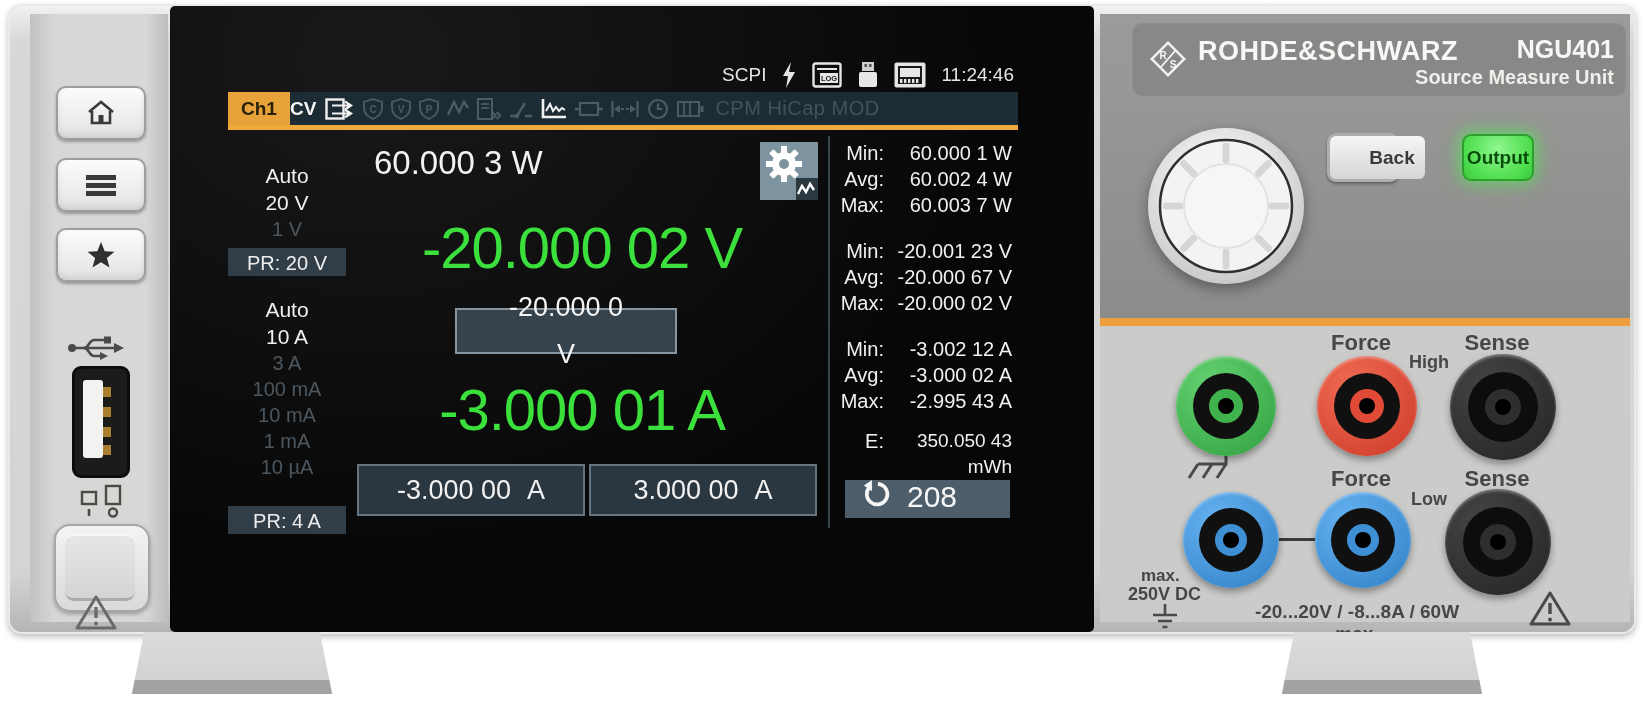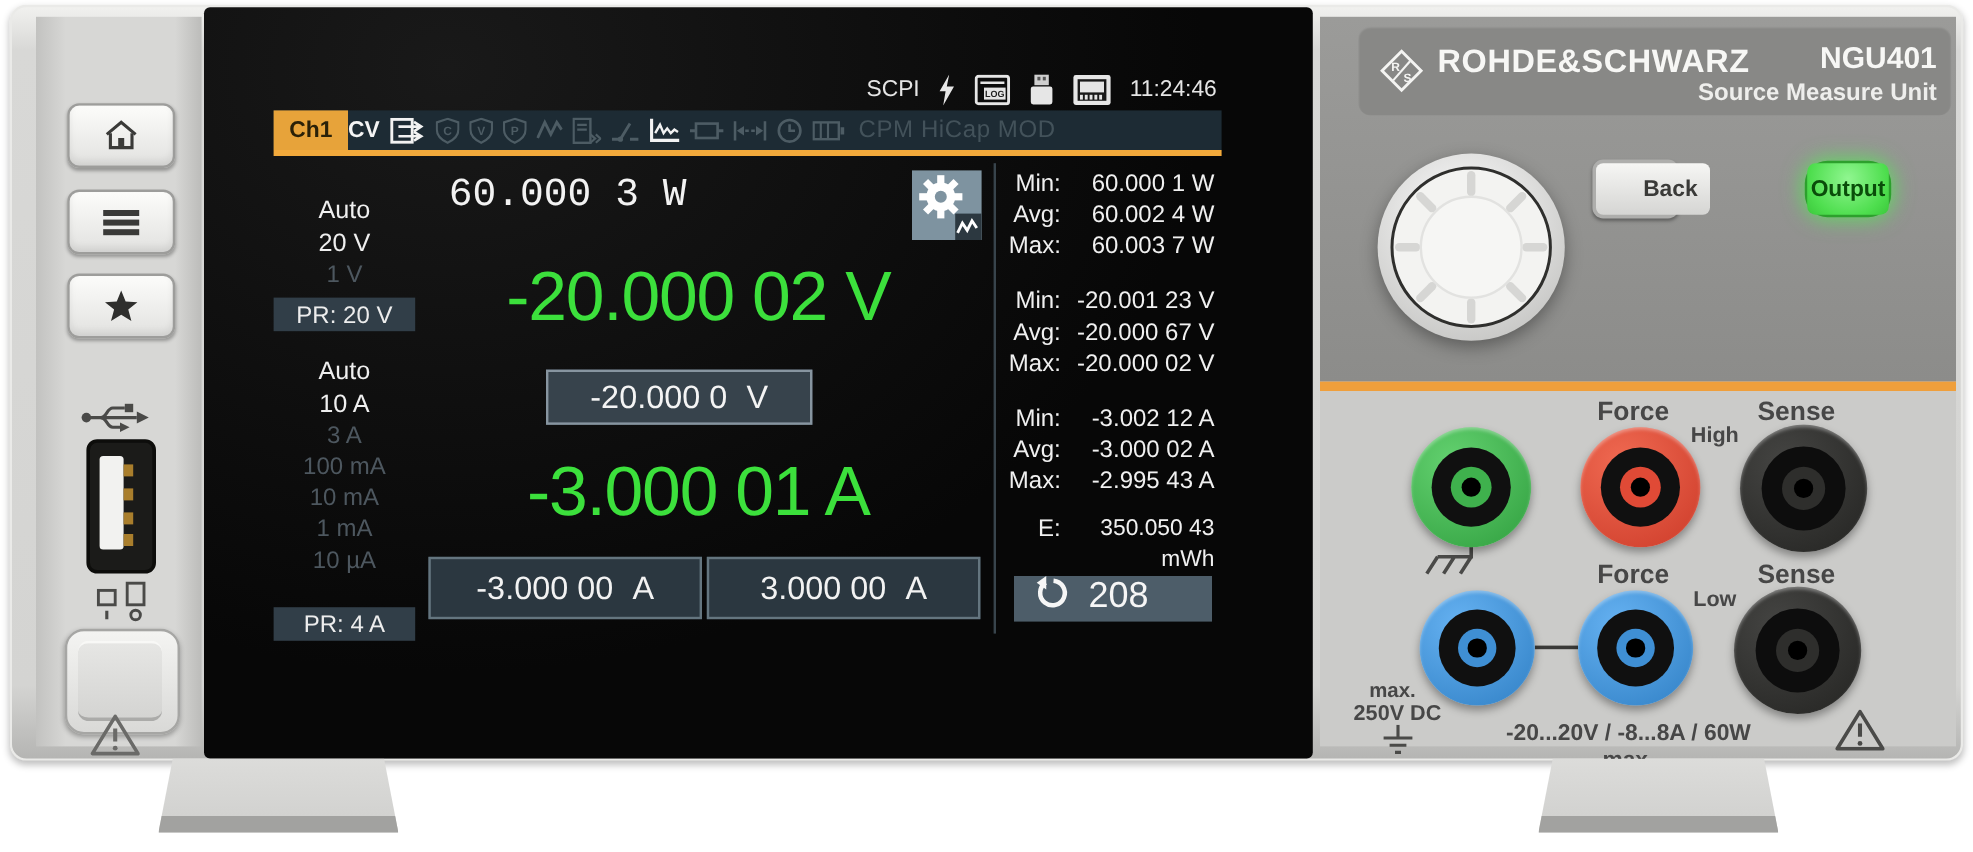--- a/index.html
+++ b/index.html
@@ -47,25 +47,25 @@
   .orange-line{position:absolute;top:67px;left:0;width:790px;height:5px;background:#f2a93b;}
   .content{position:absolute;top:72px;left:0;width:790px;height:404px;display:flex;}
 
   .ranges-col{width:118px;display:flex;flex-direction:column;text-align:center;color:#efefef;}
   .rl{font-size:21px;line-height:27px;}
   .rl.dim{color:#4d575f;font-size:20px;line-height:26px;}
   .pr-bar{height:28px;line-height:30px;background:#313e48;color:#ededed;font-size:20px;margin-top:6px;}
   .pr-bar.bottom{margin-top:auto;}
 
   .main-col{width:482px;position:relative;color:#f2f2f2;}
-  .power-reading{position:absolute;left:28px;top:14px;font-size:33px;font-family:Liberation Mono, monospace;}
+  .power-reading{position:absolute;left:28px;top:14px;font-size:33px;}
   .settings-btn{position:absolute;right:10px;top:12px;width:58px;height:58px;background:#7e93a0;cursor:pointer;}
   .green-val{position:absolute;width:100%;text-align:center;font-size:58px;letter-spacing:-1px;color:#3ce03c;padding-right:10px;box-sizing:border-box;}
   .set-box{position:absolute;display:flex;align-items:center;justify-content:center;gap:16px;
-    font-size:27px;color:#f4f4f4;box-sizing:border-box;}
+    font-size:27px;color:#f4f4f4;box-sizing:border-box;flex-direction:column;}
   .v-set{left:109px;top:178px;width:222px;height:46px;background:#37434c;border:2px solid #8795a0;}
   .limit-row{position:absolute;left:11px;top:334px;width:460px;display:flex;justify-content:space-between;}
   .limit-box{position:relative;width:228px;height:52px;background:#2b3740;border:2px solid #64757f;
     display:flex;align-items:center;justify-content:center;gap:16px;font-size:27px;box-sizing:border-box;}
 
   .divider{width:2px;background:#38444c;margin:6px 0;}
   .stats-col{width:188px;display:flex;flex-direction:column;color:#f0f0f0;font-size:20px;padding-top:10px;box-sizing:border-box;}
   .srow{display:flex;line-height:26px;}
   .sl{width:54px;text-align:right;}
   .sv{flex:1;text-align:right;padding-right:6px;}
@@ -80,22 +80,22 @@
   .logo-plate{position:absolute;left:1132px;top:22px;width:494px;height:74px;background:#888886;border-radius:10px;
     box-shadow:inset 0 1px 2px rgba(255,255,255,.2);}
   .brand-name{position:absolute;left:66px;top:14px;font-size:27px;font-weight:bold;color:#f7f7f5;letter-spacing:.5px;}
   .model-no{position:absolute;right:12px;top:13px;font-size:25px;font-weight:bold;color:#f7f7f5;}
   .model-sub{position:absolute;right:12px;top:44px;font-size:20px;font-weight:bold;color:#eeeeec;}
   .knob-wrap{position:absolute;left:1146px;top:126px;width:160px;height:160px;filter:drop-shadow(0 5px 7px rgba(0,0,0,.35));cursor:pointer;}
   .back-btn{position:absolute;left:1327px;top:133px;width:72px;height:49px;border-radius:9px;background:#aeaeac;
     padding:3px;box-sizing:border-box;box-shadow:0 2px 3px rgba(0,0,0,.35);cursor:pointer;}
   .back-face{width:100%;height:100%;border-radius:6px;background:linear-gradient(#f6f6f4,#d5d5d3);
     display:flex;align-items:center;justify-content:center;font-size:19px;font-weight:bold;color:#3a3a38;padding-left:29px;}
-  .output-btn{position:absolute;left:1462px;top:134px;width:72px;height:47px;border-radius:19px;background:#2da02d;
-    padding:2px;box-sizing:border-box;box-shadow:0 0 16px 3px rgba(90,230,90,.75);cursor:pointer;margin-left:42px;}
+  .output-btn{position:absolute;left:1462px;top:134px;width:72px;height:47px;border-radius:9px;background:#2da02d;
+    padding:2px;box-sizing:border-box;box-shadow:0 0 16px 3px rgba(90,230,90,.75);cursor:pointer;}
   .output-face{width:100%;height:100%;border-radius:7px;
     background:radial-gradient(circle at 50% 30%, #90f690, #4ede4e 70%, #3cc83c);
     display:flex;align-items:center;justify-content:center;font-size:19px;font-weight:bold;color:#0a4d0a;}
   .orange-stripe{position:absolute;left:1100px;top:318px;width:530px;height:8px;background:#ef9f3c;}
   .rp-bottom{position:absolute;left:1100px;top:326px;width:530px;height:296px;background:#cbcbc9;}
 
   .term-label{position:absolute;width:100px;text-align:center;font-size:22px;font-weight:bold;color:#474747;}
   .hl-label{position:absolute;width:60px;text-align:center;font-size:18px;font-weight:bold;color:#474747;}
   .jack{position:absolute;border-radius:50%;box-shadow:0 4px 7px rgba(0,0,0,.35), inset 0 2px 3px rgba(255,255,255,.35);}
   .jack .mid{position:absolute;inset:17%;border-radius:50%;background:#101010;}

